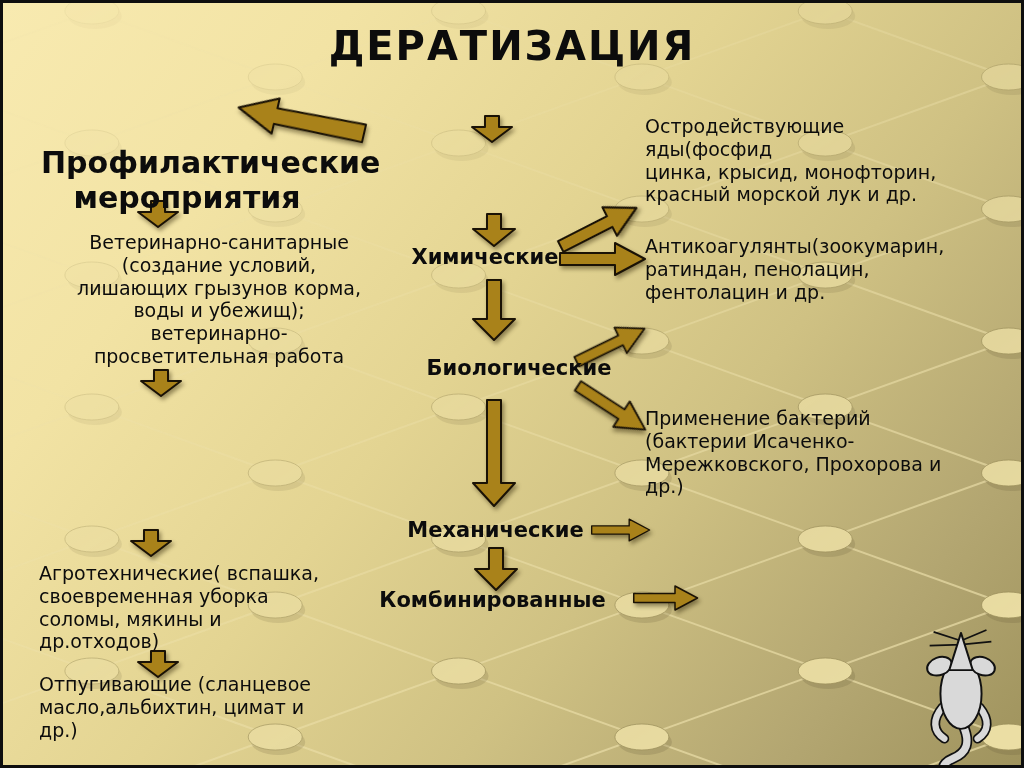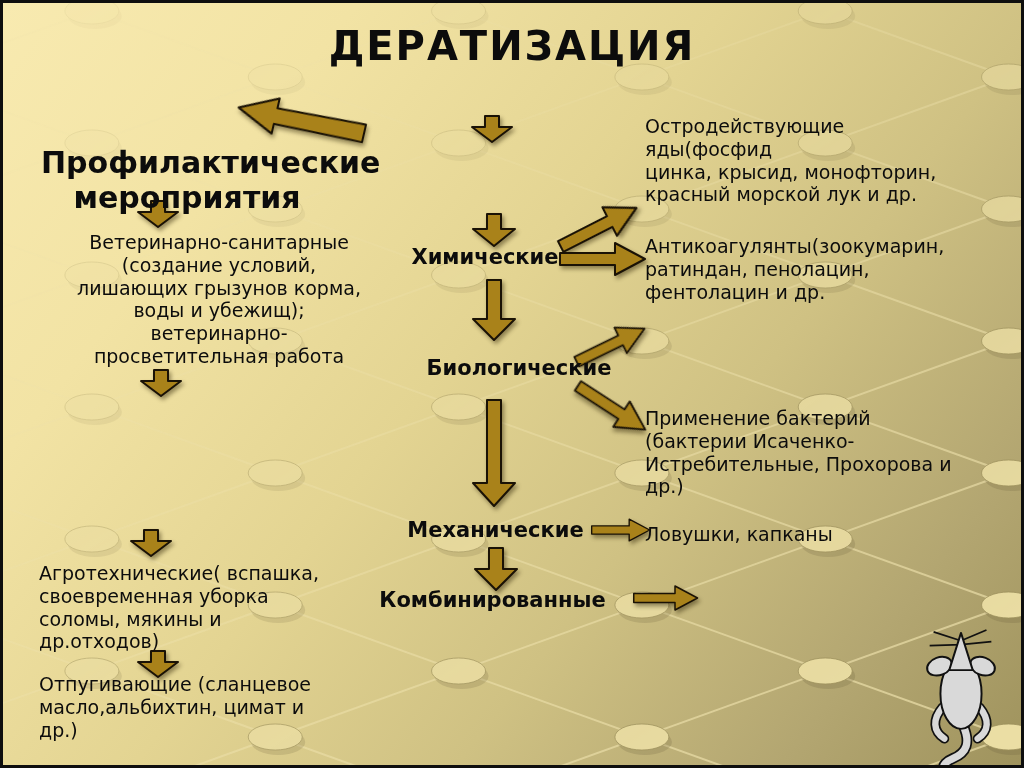--- a/index.html
+++ b/index.html
@@ -213,23 +213,22 @@
 
   <div class="abs body-txt pre" style="left:642px;top:112px;width:375px;">Остродействующие
 яды(фосфид
 цинка, крысид, монофторин,
 красный морской лук и др.</div>
   <div class="abs body-txt pre" style="left:642px;top:232px;width:375px;">Антикоагулянты(зоокумарин,
 ратиндан, пенолацин,
 фентолацин и др.</div>
   <div class="abs body-txt pre" style="left:642px;top:404px;width:375px;">Применение бактерий
 (бактерии Исаченко-
-Истребительные, Прохорова и
+Мережковского, Прохорова и
 др.)</div>
-  <div class="abs body-txt pre" style="left:642px;top:520px;width:375px;">Ловушки, капканы</div>
 
   <svg class="abs" style="left:918px;top:626px;width:80px;height:142px;" viewBox="0 0 80 145">
 
     <path d="M42 98 C50 116 46 126 32 132 C25 135 21 139 23 142" fill="none" stroke="#111" stroke-width="11" stroke-linecap="round"></path>
     <path d="M42 98 C50 116 46 126 32 132 C25 135 21 139 23 142" fill="none" stroke="#d9d9d9" stroke-width="7.5" stroke-linecap="round"></path>
 
     <path d="M21 80 C11 92 11 104 23 112" fill="none" stroke="#111" stroke-width="10" stroke-linecap="round"></path>
     <path d="M21 80 C11 92 11 104 23 112" fill="none" stroke="#d9d9d9" stroke-width="6.5" stroke-linecap="round"></path>
     <path d="M59 80 C69 92 69 104 57 112" fill="none" stroke="#111" stroke-width="10" stroke-linecap="round"></path>
     <path d="M59 80 C69 92 69 104 57 112" fill="none" stroke="#d9d9d9" stroke-width="6.5" stroke-linecap="round"></path>

